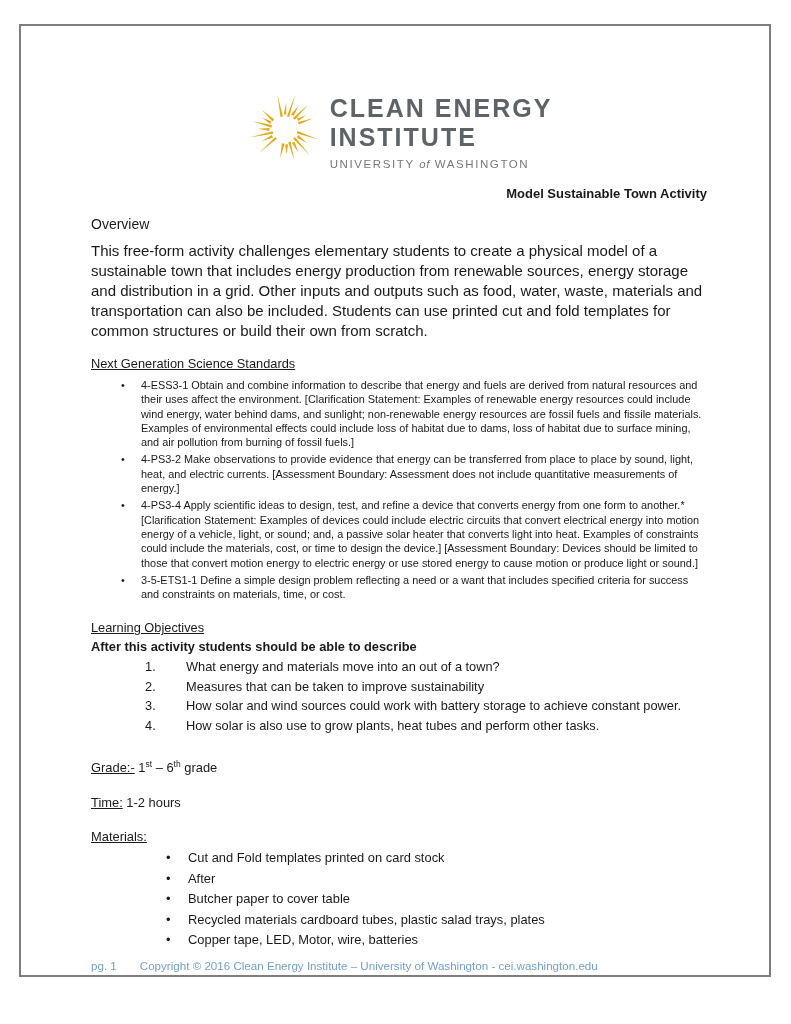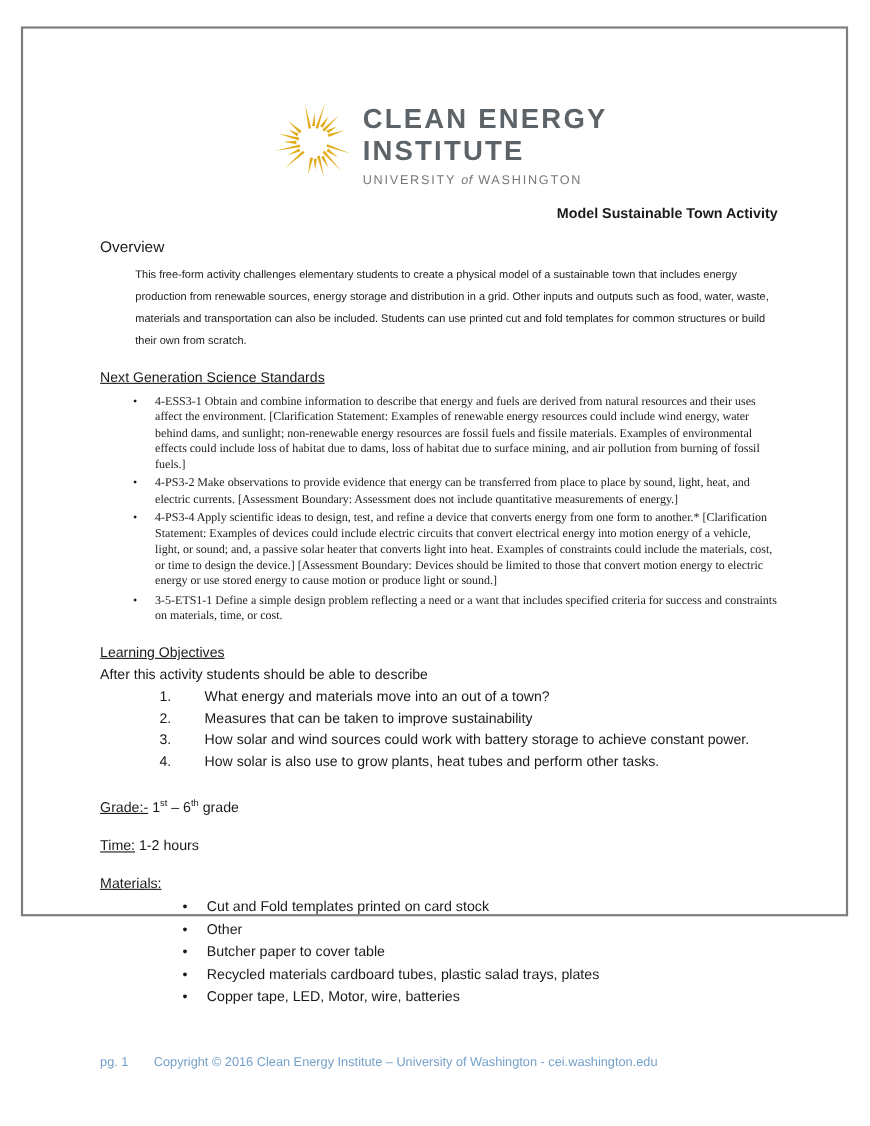--- a/index.html
+++ b/index.html
@@ -13,21 +13,21 @@
     position: relative;
     font-family: "Liberation Sans", sans-serif;
     color: #1a1a1a;
     overflow: hidden;
   }
   .frame {
     position: absolute;
     left: 19px;
     top: 24px;
     width: 752px;
-    height: 809px;
+    height: 953px;
     border: 2px solid #7e7e7e;
     box-sizing: border-box;
     background: #ffffff;
   }
   .content {
     position: absolute;
     left: 70px;
     right: 62px;
     top: 0;
   }
@@ -62,46 +62,44 @@
     font-size: 13px;
     font-weight: bold;
   }
   .h-plain { margin-top: 15px; font-size: 14px; }
   .h-underline {
     font-size: 12.8px;
     text-decoration: underline;
   }
   .para {
     margin-top: 9px;
-    font-size: 10px;
+    font-size: 15px;
     line-height: 20px;
-    margin-left: 32px;
   }
   .sec-ngss { margin-top: 13px; }
   ul.ngss {
     list-style: none;
     margin: 6px 0 0 0;
     padding: 0;
     font-size: 10.9px;
     line-height: 14.3px;
   }
   ul.ngss li {
     position: relative;
     padding-left: 50px;
     margin-bottom: 3px;
-    font-family: Liberation Serif, serif;
   }
   ul.ngss li::before {
     content: "\2022";
     position: absolute;
     left: 30px;
     top: 0;
   }
   .sec-objectives { margin-top: 17px; }
-  .obj-intro { margin-top: 1px; font-size: 12.8px; line-height: 19px; }
+  .obj-intro { margin-top: 1px; font-size: 12.8px; line-height: 19px; font-weight: bold; }
   ol.objectives {
     list-style: none;
     counter-reset: obj;
     margin: 1px 0 0 0;
     padding: 0;
     font-size: 12.8px;
     line-height: 19.5px;
   }
   ol.objectives li {
     counter-increment: obj;
@@ -212,21 +210,21 @@
     </ol>
 
     <div class="grade-line"><span class="inline-label">Grade:-</span> <span><span>1</span><sup>st</sup><span> – 6</span><sup>th</sup><span> grade</span></span></div>
 
     <div class="time-line"><span class="inline-label">Time:</span> <span>1-2 hours</span></div>
 
     <div class="materials-line"><span class="inline-label">Materials:</span></div>
 
     <ul class="materials">
       <li>Cut and Fold templates printed on card stock</li>
-      <li>Other</li>
+      <li>After</li>
       <li>Butcher paper to cover table</li>
       <li>Recycled materials cardboard tubes, plastic salad trays, plates</li>
       <li>Copper tape, LED, Motor, wire, batteries</li>
     </ul>
 
   </div>
 
   <div class="footer">
     <span>pg. 1</span>
     <span>Copyright © 2016 Clean Energy Institute – University of Washington - cei.washington.edu</span>

